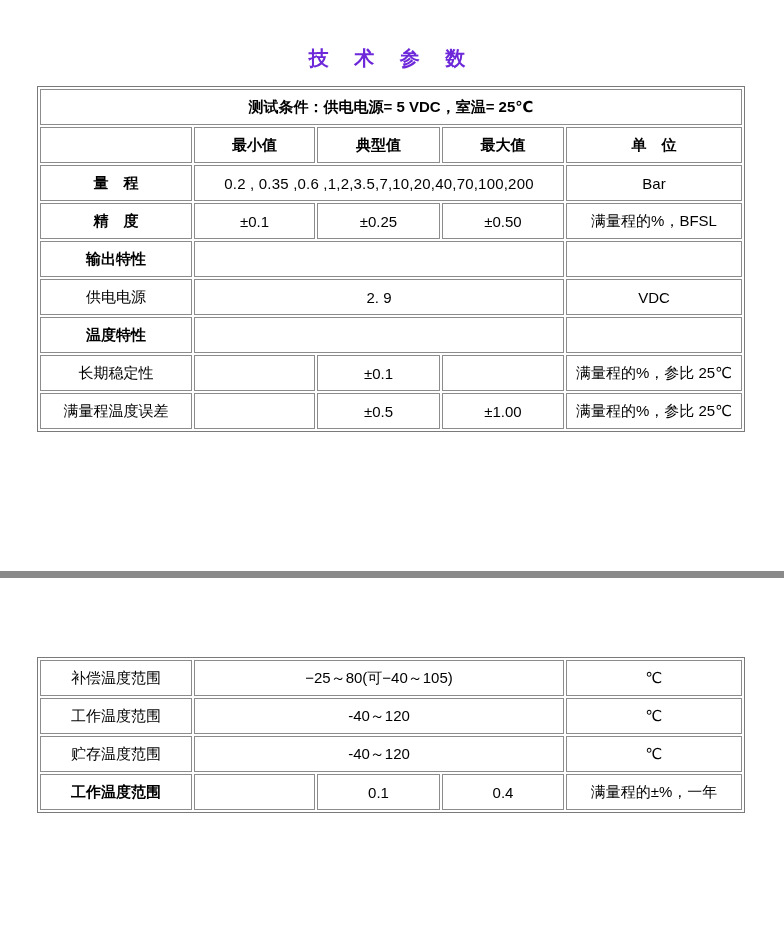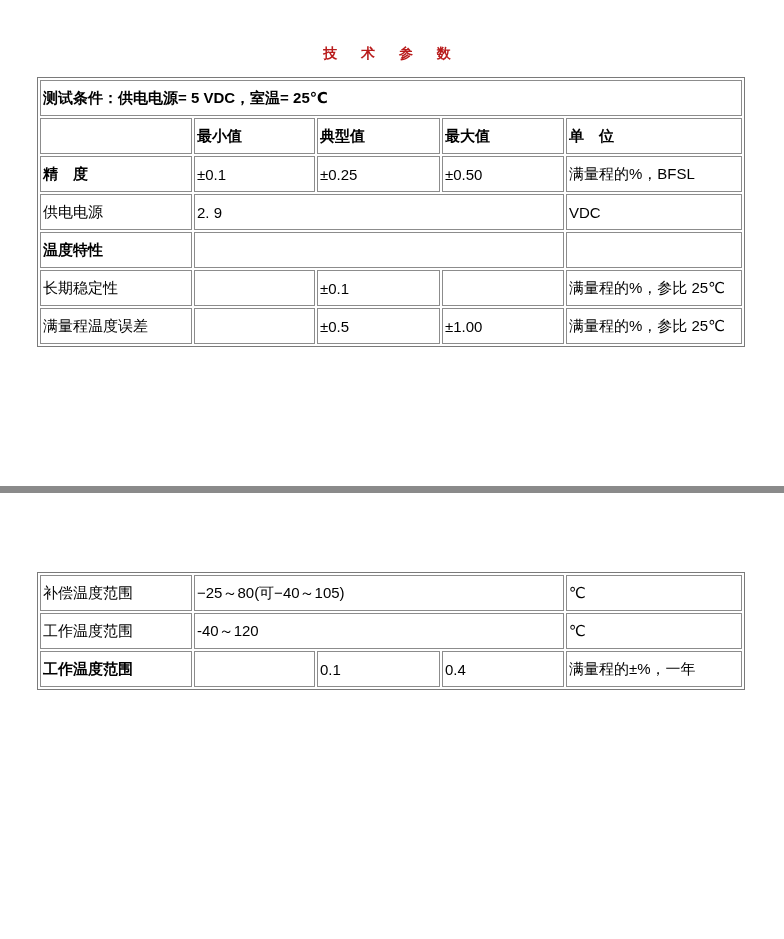--- a/index.html
+++ b/index.html
@@ -13,40 +13,40 @@
     position: relative;
     width: 784px;
     height: 939px;
     background: #ffffff;
     overflow: hidden;
   }
   .title {
     margin: 0;
     padding-top: 45px;
     text-align: center;
-    font-size: 14px;
+    font-size: 20px;
     font-weight: bold;
     letter-spacing: 10px;
-    color: #b91c1c;
+    color: #6d28d9;
   }
   table.spec-table {
     margin-left: 37px;
     margin-top: 14px;
     width: 708px;
     table-layout: fixed;
     border-collapse: separate;
     border-spacing: 2px;
     border: 1px solid #7a7a7a;
     background: #ffffff;
   }
   table.spec-table td {
     box-sizing: border-box;
     border: 1px solid #8c8c8c;
     height: 36px;
-    text-align: left;
+    text-align: center;
     vertical-align: middle;
     font-size: 15px;
     padding: 0 2px;
     white-space: nowrap;
     overflow: hidden;
   }
   td.bold { font-weight: bold; }
   td.value-wide { font-size: 15px; letter-spacing: 0.2px; }
   .divider {
     width: 784px;
@@ -79,25 +79,35 @@
       <td colspan="5" class="bold">测试条件：供电电源= 5 VDC，室温= 25℃</td>
     </tr>
     <tr>
       <td class="bold"></td>
       <td class="bold">最小值</td>
       <td class="bold">典型值</td>
       <td class="bold">最大值</td>
       <td class="bold">单　位</td>
     </tr>
     <tr>
+      <td class="bold">量　程</td>
+      <td colspan="3" class="value-wide">0.2 , 0.35 ,0.6 ,1,2,3.5,7,10,20,40,70,100,200</td>
+      <td>Bar</td>
+    </tr>
+    <tr>
       <td class="bold">精　度</td>
       <td>±0.1</td>
       <td>±0.25</td>
       <td>±0.50</td>
       <td>满量程的%，BFSL</td>
+    </tr>
+    <tr>
+      <td class="bold">输出特性</td>
+      <td colspan="3"></td>
+      <td></td>
     </tr>
     <tr>
       <td>供电电源</td>
       <td colspan="3">2. 9</td>
       <td>VDC</td>
     </tr>
     <tr>
       <td class="bold">温度特性</td>
       <td colspan="3"></td>
       <td></td>
@@ -134,20 +144,25 @@
       <td>补偿温度范围</td>
       <td colspan="3">−25～80(可−40～105)</td>
       <td>℃</td>
     </tr>
     <tr>
       <td>工作温度范围</td>
       <td colspan="3">-40～120</td>
       <td>℃</td>
     </tr>
     <tr>
+      <td>贮存温度范围</td>
+      <td colspan="3">-40～120</td>
+      <td>℃</td>
+    </tr>
+    <tr>
       <td class="bold">工作温度范围</td>
       <td></td>
       <td>0.1</td>
       <td>0.4</td>
       <td>满量程的±%，一年</td>
     </tr>
   </tbody>
     </table>
 
 </div>

